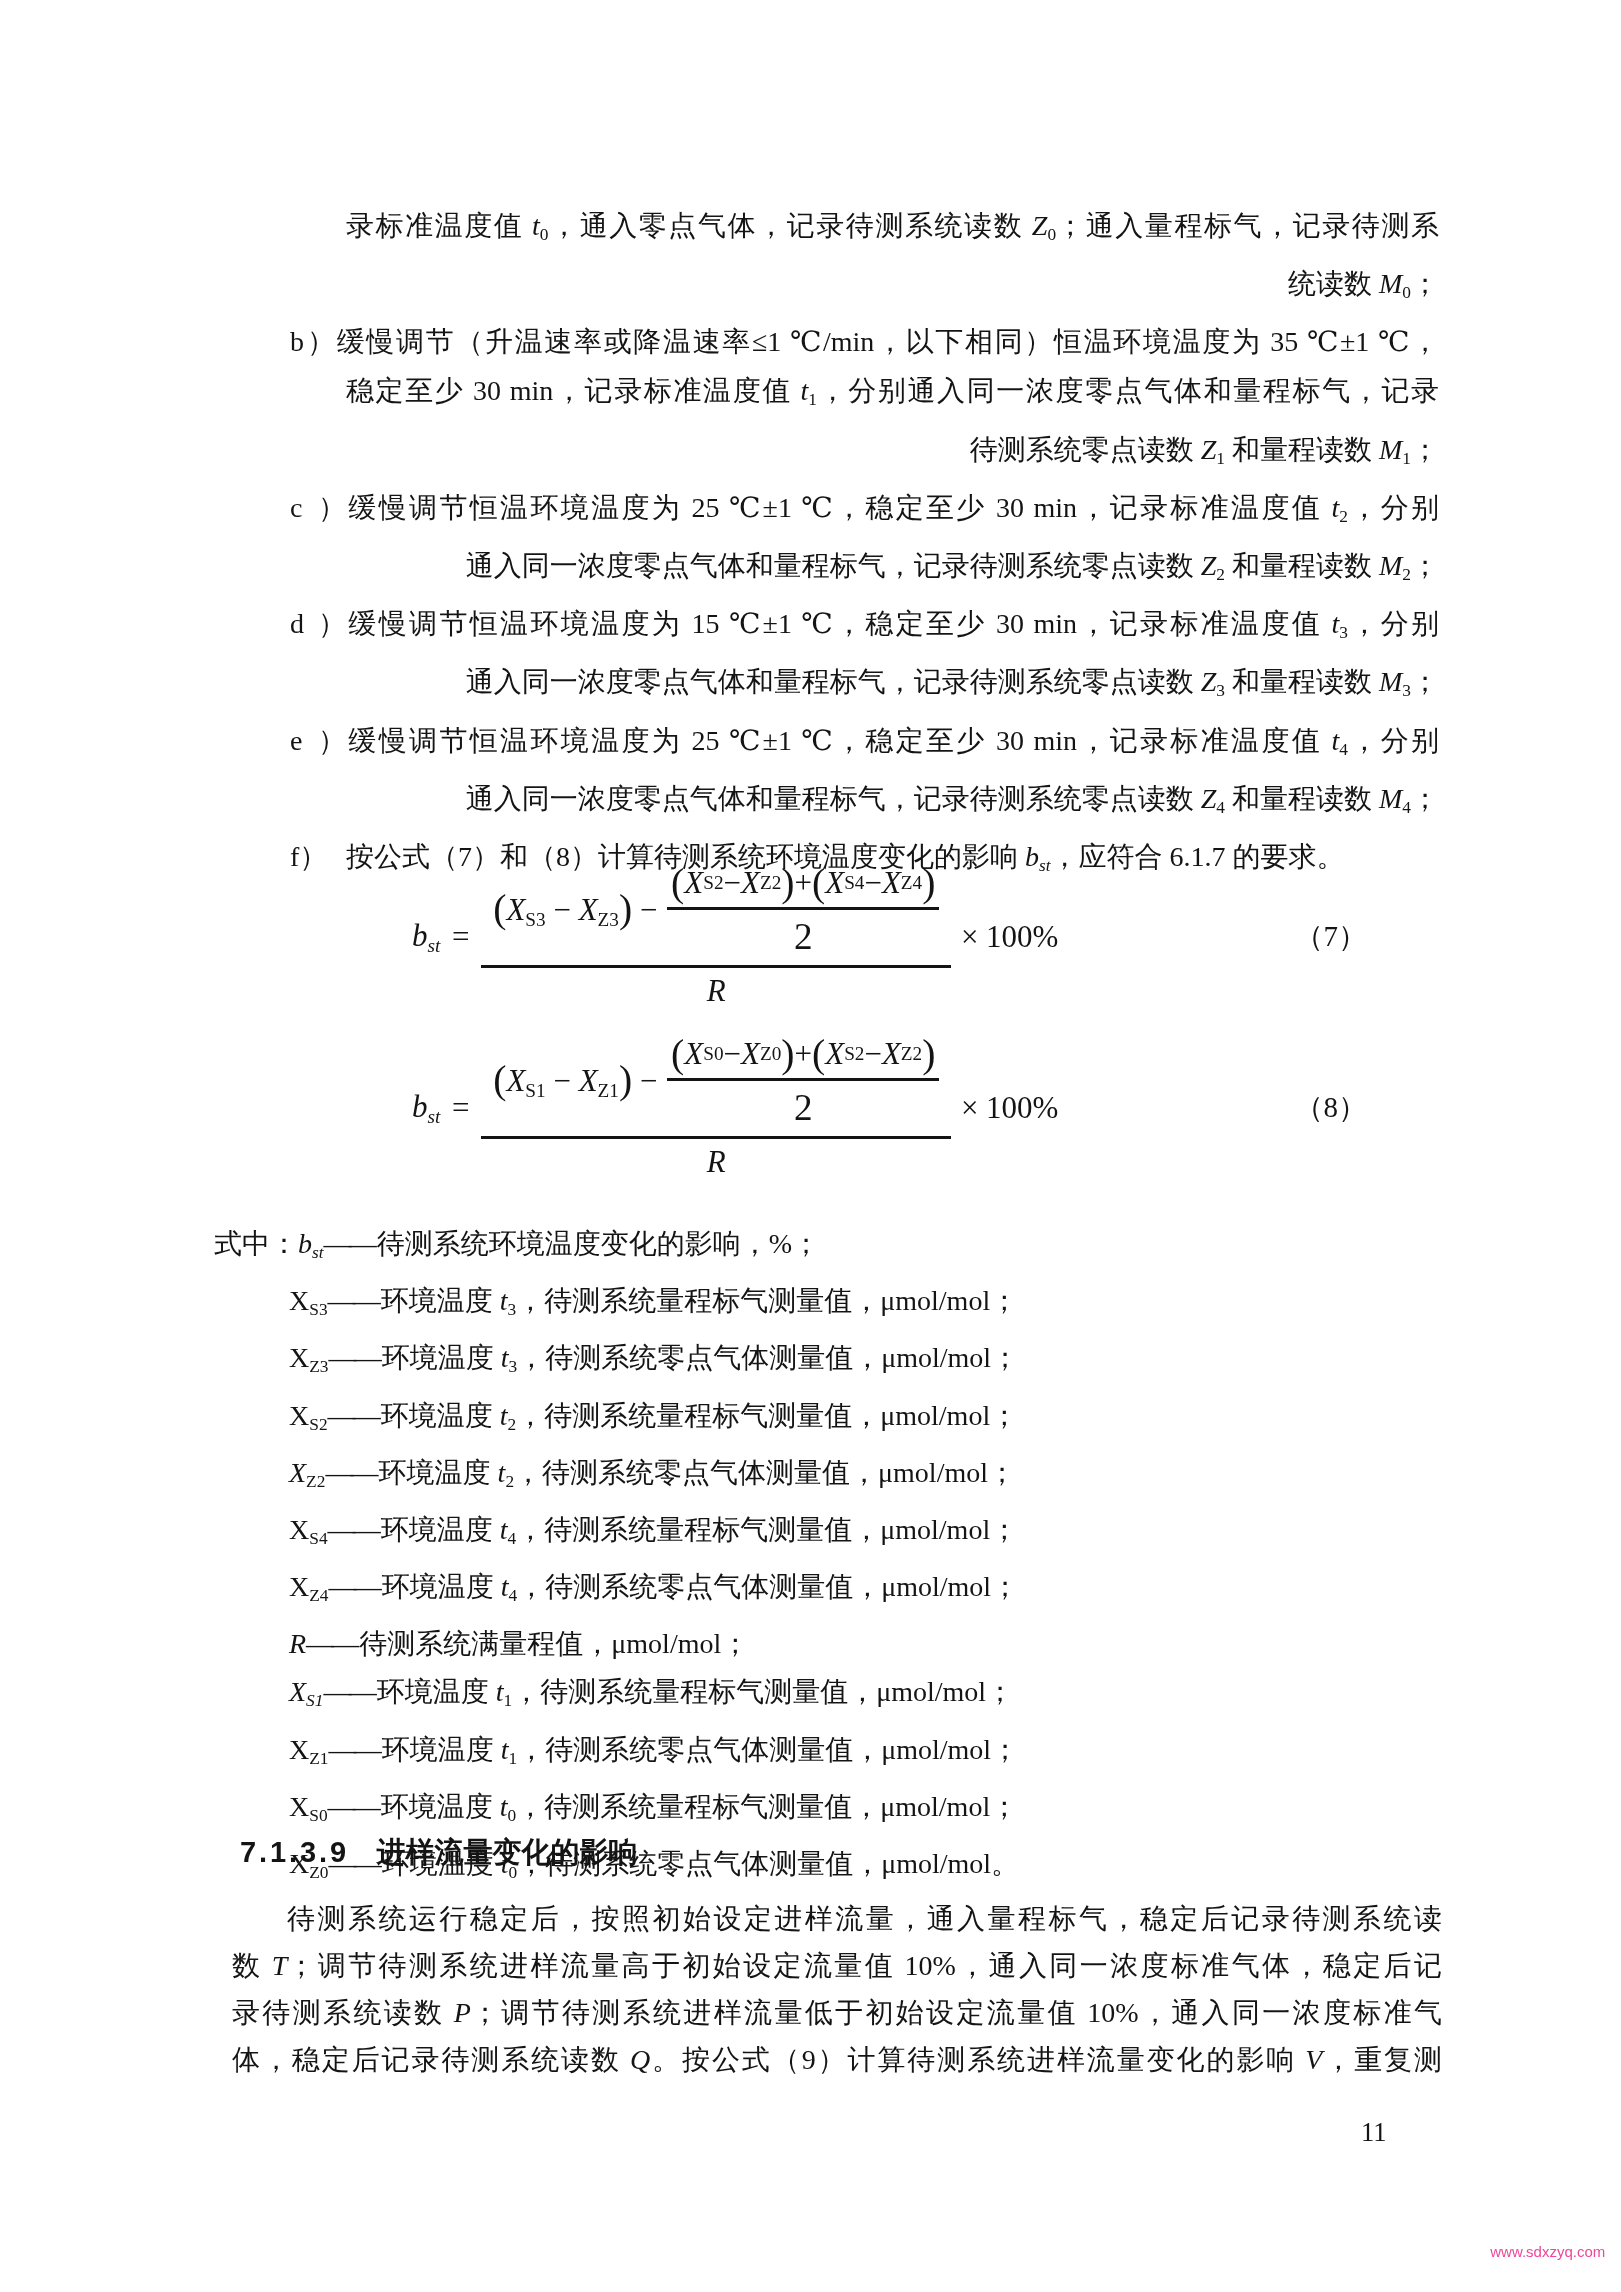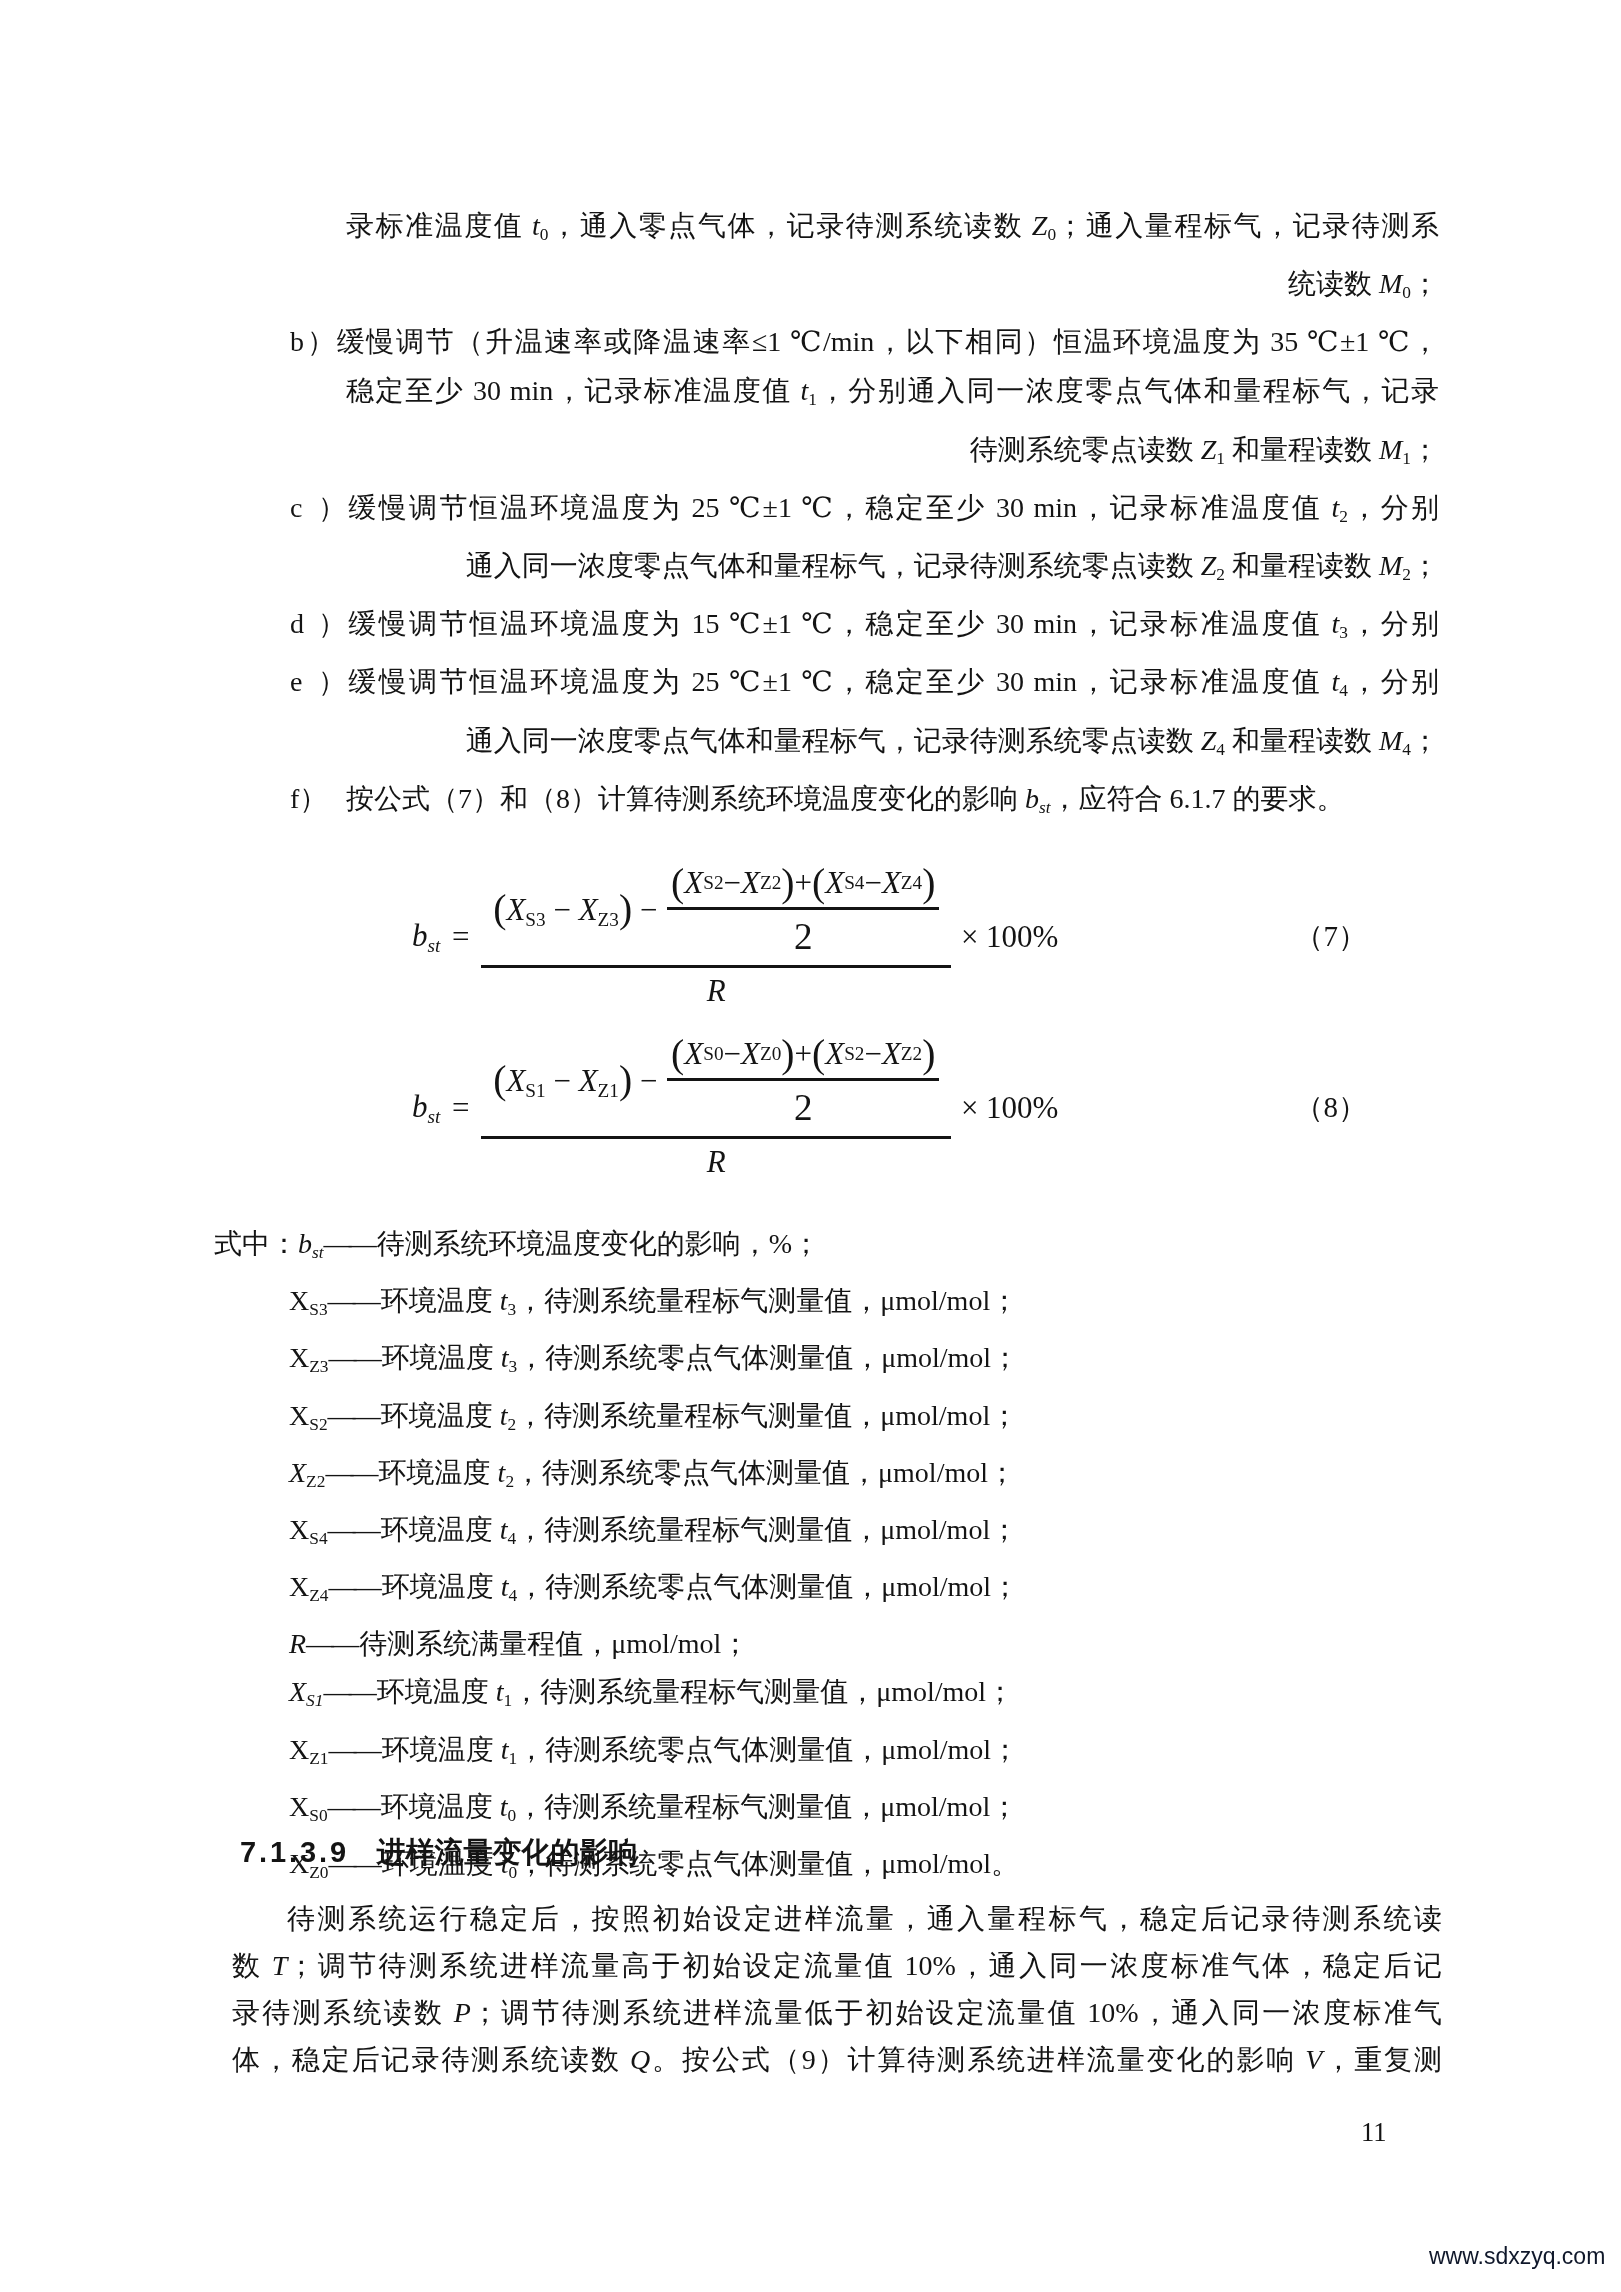--- a/index.html
+++ b/index.html
@@ -47,40 +47,41 @@
   .heading{position:absolute;left:232px;top:1823px;margin:8px;
     font-family:"Liberation Sans","DejaVu Sans",sans-serif;
     font-weight:700;font-size:29px;line-height:43px;}
   .hnum{letter-spacing:2.9px;margin-right:27.4px;}
   
   .para{position:absolute;left:232px;top:1895px;width:1210px;font-size:28px;}
   .para .pline{line-height:47px;min-height:47px;text-align:justify;text-align-last:justify;}
   .para .first{text-indent:55px;}
   
   .pagenum{position:absolute;left:1361px;top:2117px;font-size:26.5px;}
-  .watermark{position:absolute;right:15.7px;top:2243px;font-size:23px;color:#0f172a;
+  .watermark{position:absolute;right:15.7px;top:2243px;font-size:15px;color:#ec4899;
     font-family:"Liberation Sans","DejaVu Sans",sans-serif;margin-left:16px;}
 </style>
 </head>
 <body>
 
 <div class="page">
 
   <section class="lead">
     <div class="line ind full"><span>录标准温度值 </span><span class="v">t</span><span class="sb">0</span><span>，通入零点气体，记录待测系统读数 </span><span class="v">Z</span><span class="sb">0</span><span>；通入量程标气，记录待测系</span></div>
     <div class="line ind"><span>统读数 </span><span class="v">M</span><span class="sb">0</span><span>；</span></div>
 
     <div class="line full"><span class="lbl lbl-b">b）</span><span><span>缓慢调节（升温速率或降温速率≤1 ℃/min，以下相同）恒温环境温度为 35 ℃±1 ℃，</span></span></div>
     <div class="line ind full"><span>稳定至少 30 min，记录标准温度值 </span><span class="v">t</span><span class="sb">1</span><span>，分别通入同一浓度零点气体和量程标气，记录</span></div>
     <div class="line ind"><span>待测系统零点读数 </span><span class="v">Z</span><span class="sb">1</span><span> 和量程读数 </span><span class="v">M</span><span class="sb">1</span><span>；</span></div>
 
     <div class="line full"><span class="lbl">c）</span><span><span>缓慢调节恒温环境温度为 25 ℃±1 ℃，稳定至少 30 min，记录标准温度值 </span><span class="v">t</span><span class="sb">2</span><span>，分别</span></span></div>
     <div class="line ind"><span>通入同一浓度零点气体和量程标气，记录待测系统零点读数 </span><span class="v">Z</span><span class="sb">2</span><span> 和量程读数 </span><span class="v">M</span><span class="sb">2</span><span>；</span></div>
 
     <div class="line full"><span class="lbl">d）</span><span><span>缓慢调节恒温环境温度为 15 ℃±1 ℃，稳定至少 30 min，记录标准温度值 </span><span class="v">t</span><span class="sb">3</span><span>，分别</span></span></div>
+    <div class="line ind"><span>通入同一浓度零点气体和量程标气，记录待测系统零点读数 </span><span class="v">Z</span><span class="sb">3</span><span> 和量程读数 </span><span class="v">M</span><span class="sb">3</span><span>；</span></div>
 
     <div class="line full"><span class="lbl">e）</span><span><span>缓慢调节恒温环境温度为 25 ℃±1 ℃，稳定至少 30 min，记录标准温度值 </span><span class="v">t</span><span class="sb">4</span><span>，分别</span></span></div>
     <div class="line ind"><span>通入同一浓度零点气体和量程标气，记录待测系统零点读数 </span><span class="v">Z</span><span class="sb">4</span><span> 和量程读数 </span><span class="v">M</span><span class="sb">4</span><span>；</span></div>
 
     <div class="line"><span class="lbl">f）</span><span><span>按公式（7）和（8）计算待测系统环境温度变化的影响 </span><span class="v">b</span><span class="vsb">st</span><span>，应符合 6.1.7 的要求。</span></span></div>
   </section>
 
   <div class="formula-row" id="f7">
     <div class="formula">
       <span class="lhs"><span class="v">b</span><span class="vsb">st</span></span>

